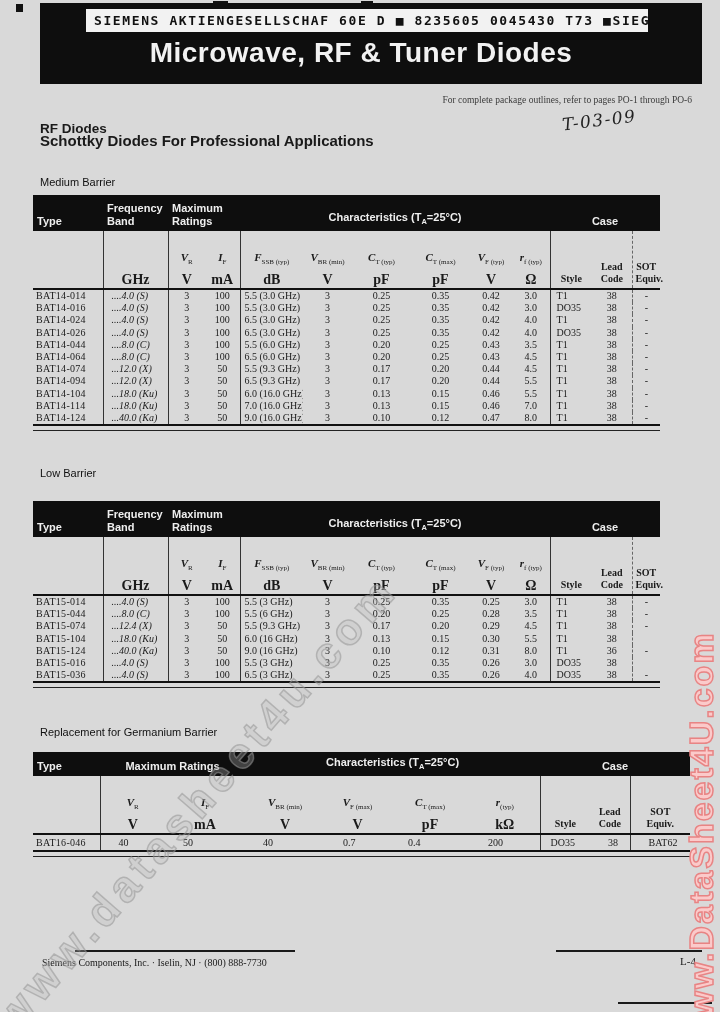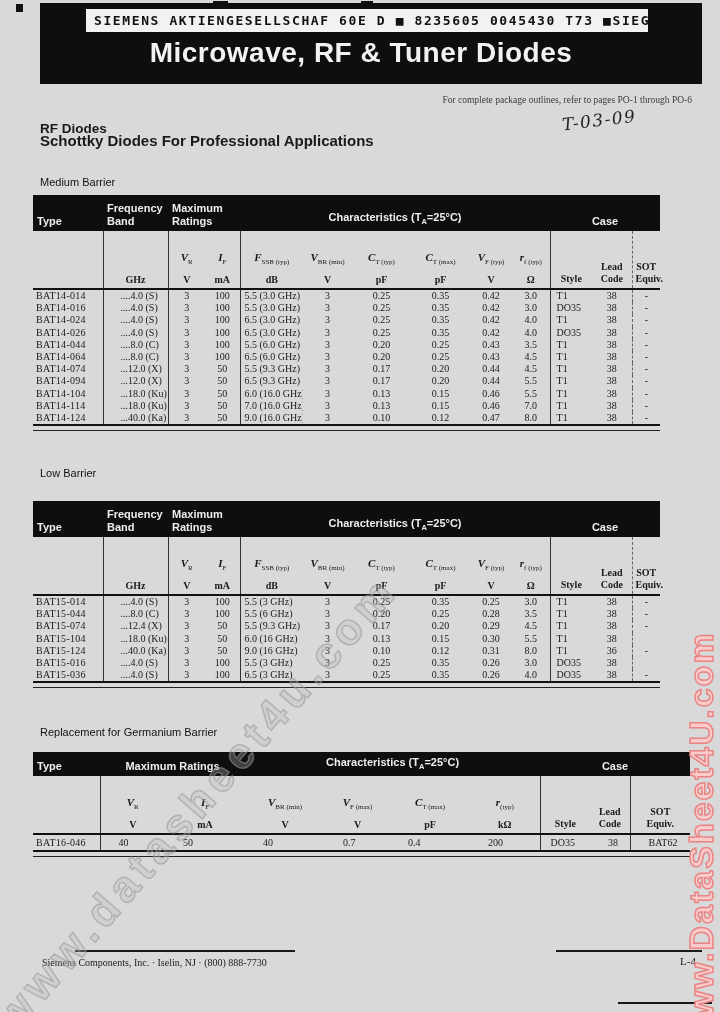--- a/index.html
+++ b/index.html
@@ -60,35 +60,35 @@
       padding:3px 4px;white-space:pre-line;line-height:13px;}
   .tbl-ml tr.band th{height:30px;} .tbl-g tr.band th{height:18px;}
   tr.band th.c{text-align:center;}
   tr.band sub{font-size:7.5px;}
 
   tr.cols th{height:54px;vertical-align:bottom;padding:0 3px 3px 3px;text-align:center;
       border-bottom:2px solid #111;font-weight:normal;}
   .sym{font-family:"Liberation Serif",serif;font-style:italic;font-weight:bold;
       font-size:11px;line-height:11px;margin-bottom:6px;white-space:nowrap;}
   .sym sub{font-style:normal;font-size:7px;font-weight:normal;}
-  .unit{font-family:"Liberation Serif",serif;font-weight:bold;font-size:10px;line-height:11px;}
+  .unit{font-family:"Liberation Serif",serif;font-weight:bold;font-size:14px;line-height:11px;}
   th.midv{vertical-align:middle;padding-bottom:14px;}
   .mid{font-family:"Liberation Serif",serif;font-weight:bold;font-size:10px;line-height:12px;}
 
   tbody td{font-size:10px;line-height:12.2px;padding:0 3px;text-align:center;
       white-space:nowrap;overflow:hidden;}
   tbody td:first-child{text-align:left;letter-spacing:.3px;}
 
   
   .tbl-ml tr.cols th:nth-child(1),.tbl-ml tbody td:nth-child(1),
   .tbl-ml tr.cols th:nth-child(2),.tbl-ml tbody td:nth-child(2),
   .tbl-ml tr.cols th:nth-child(4),.tbl-ml tbody td:nth-child(4),
   .tbl-ml tr.cols th:nth-child(10),.tbl-ml tbody td:nth-child(10){border-right:1px solid #333;}
   .tbl-ml tr.cols th:nth-child(13),.tbl-ml tbody td:nth-child(13){border-left:1px dashed #666;}
-  .tbl-ml tbody td:nth-child(2){text-align:left;padding-left:17px;}
+  .tbl-ml tbody td:nth-child(2){text-align:left;padding-left:8px;font-style:italic;}
   .tbl-ml tbody td:nth-child(5){text-align:left;padding-left:4px;}
   .tbl-ml tbody td:nth-child(11){text-align:left;padding-left:6px;font-family:Liberation Serif, serif;}
 
   .tbl-g tr.cols th:nth-child(1),.tbl-g tbody td:nth-child(1){border-right:1px solid #333;}
   .tbl-g tr.cols th:nth-child(8),.tbl-g tbody td:nth-child(8){border-left:1px solid #333;}
   .tbl-g tr.cols th:nth-child(10),.tbl-g tbody td:nth-child(10){border-left:1px solid #333;}
   .tbl-g tbody td{line-height:15px;}
   .tbl-g tbody td:nth-child(n+2){text-align:left;padding-left:18px;}
   .tbl-g tbody td:nth-child(8){padding-left:10px;}
 

